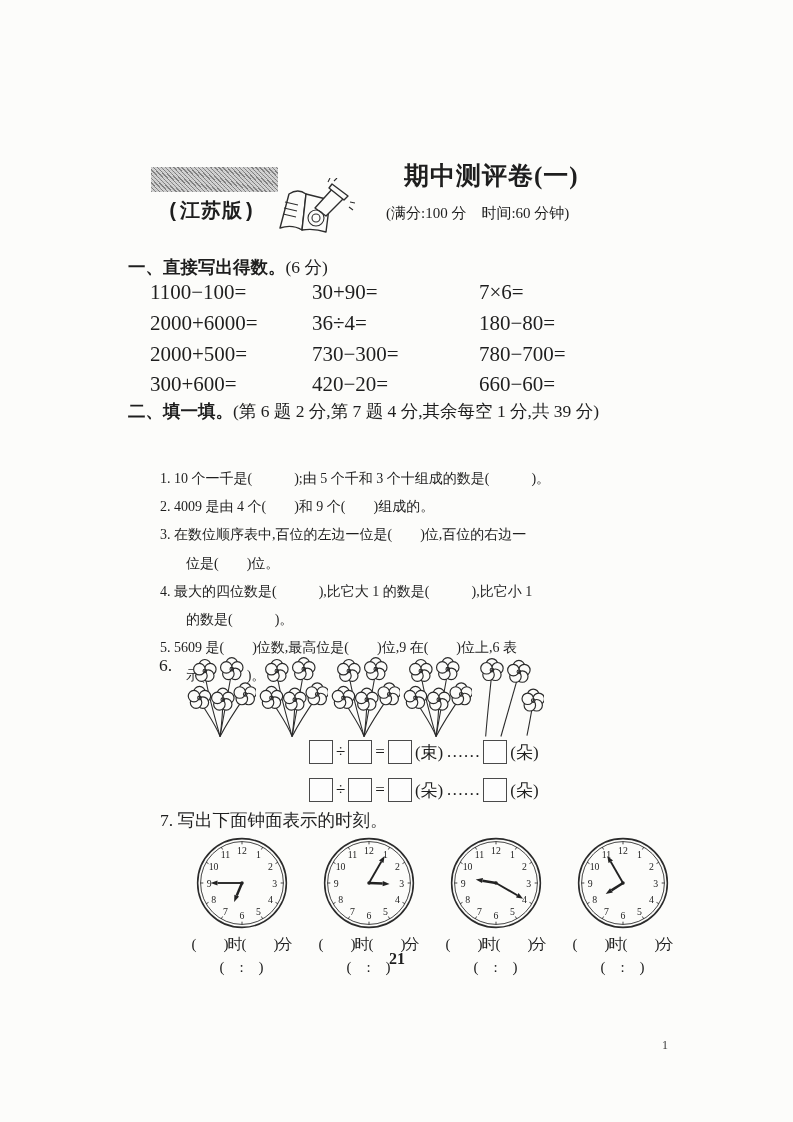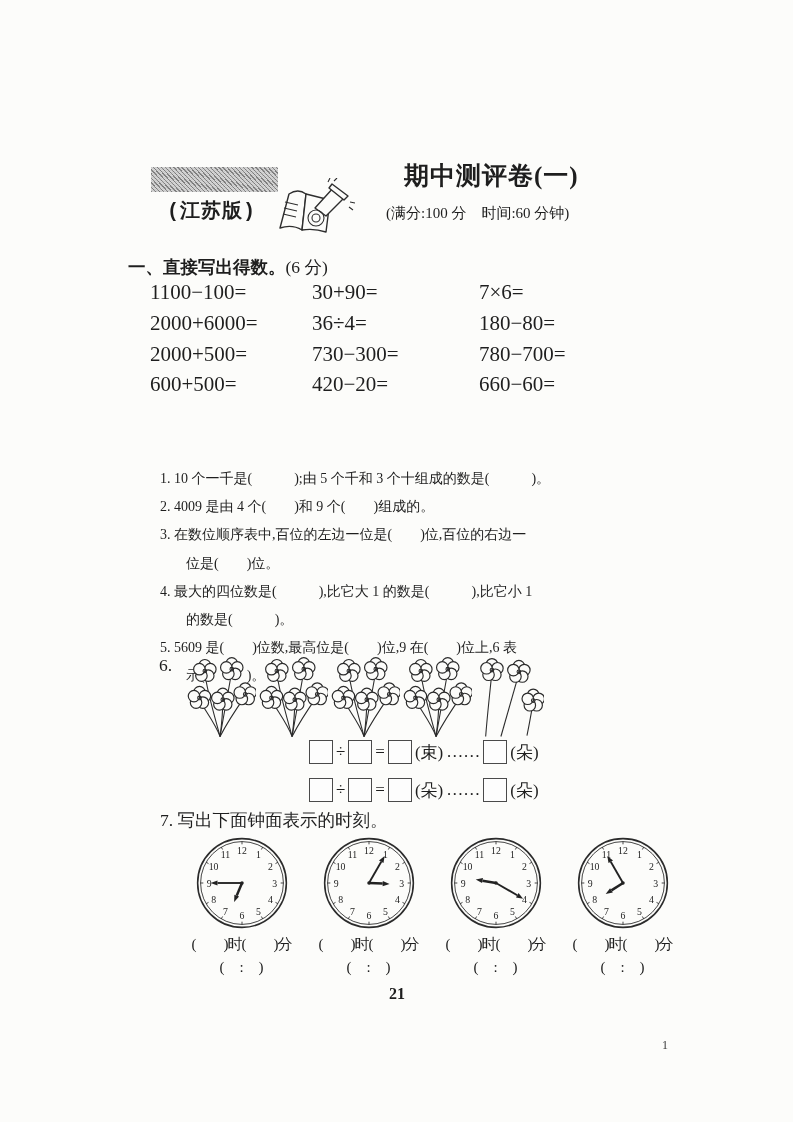--- a/index.html
+++ b/index.html
@@ -35,21 +35,21 @@
          font-size:17px;white-space:nowrap;}
   .eq1{top:740px;}.eq2{top:778px;}
   .box{width:22px;height:22px;border:1.6px solid #4a4a4a;display:inline-block;background:#fdfdfd;}
   
   .q7label{position:absolute;left:160px;top:808px;font-size:17.5px;white-space:nowrap;}
   .clockrow{position:absolute;left:178px;top:836px;width:508px;display:flex;justify-content:space-between;}
   .clockcol{width:127px;text-align:center;}
   .tlabel{font-size:15px;margin-top:1px;white-space:nowrap;letter-spacing:-1px;}
   .clabel{font-size:15px;margin-top:4px;white-space:nowrap;}
   
-  .pageno{position:absolute;left:389px;top:985px;font-weight:bold;font-size:16px;}
+  .pageno{position:absolute;left:389px;top:950px;font-weight:bold;font-size:16px;}
   .corner{position:absolute;left:662px;top:1038px;font-size:12px;color:#3a3a3a;}
 </style>
 </head>
 <body>
 
 <div class="page">
 
   <div class="scribble"></div>
   <div class="edition">(江苏版)</div>
 
@@ -78,25 +78,26 @@
   <div class="calc-grid">
     <span>1100−100=</span>
     <span>30+90=</span>
     <span>7×6=</span>
     <span>2000+6000=</span>
     <span>36÷4=</span>
     <span>180−80=</span>
     <span>2000+500=</span>
     <span>730−300=</span>
     <span>780−700=</span>
-    <span>600+500=</span>
+    <span>300+600=</span>
     <span>420−20=</span>
     <span>660−60=</span>
   </div>
 
+  <div class="shead s2"><span class="b">二、填一填。</span><span>(第 6 题 2 分,第 7 题 4 分,其余每空 1 分,共 39 分)</span></div>
 
   <div class="items">
     <div class="line">1. 10 个一千是(　　　);由 5 个千和 3 个十组成的数是(　　　)。</div>
     <div class="line">2. 4009 是由 4 个(　　)和 9 个(　　)组成的。</div>
     <div class="line">3. 在数位顺序表中,百位的左边一位是(　　)位,百位的右边一</div>
     <div class="line cont">位是(　　)位。</div>
     <div class="line">4. 最大的四位数是(　　　),比它大 1 的数是(　　　),比它小 1</div>
     <div class="line cont">的数是(　　　)。</div>
     <div class="line">5. 5609 是(　　)位数,最高位是(　　)位,9 在(　　)位上,6 表</div>
     <div class="line cont">示(　　　)。</div>

